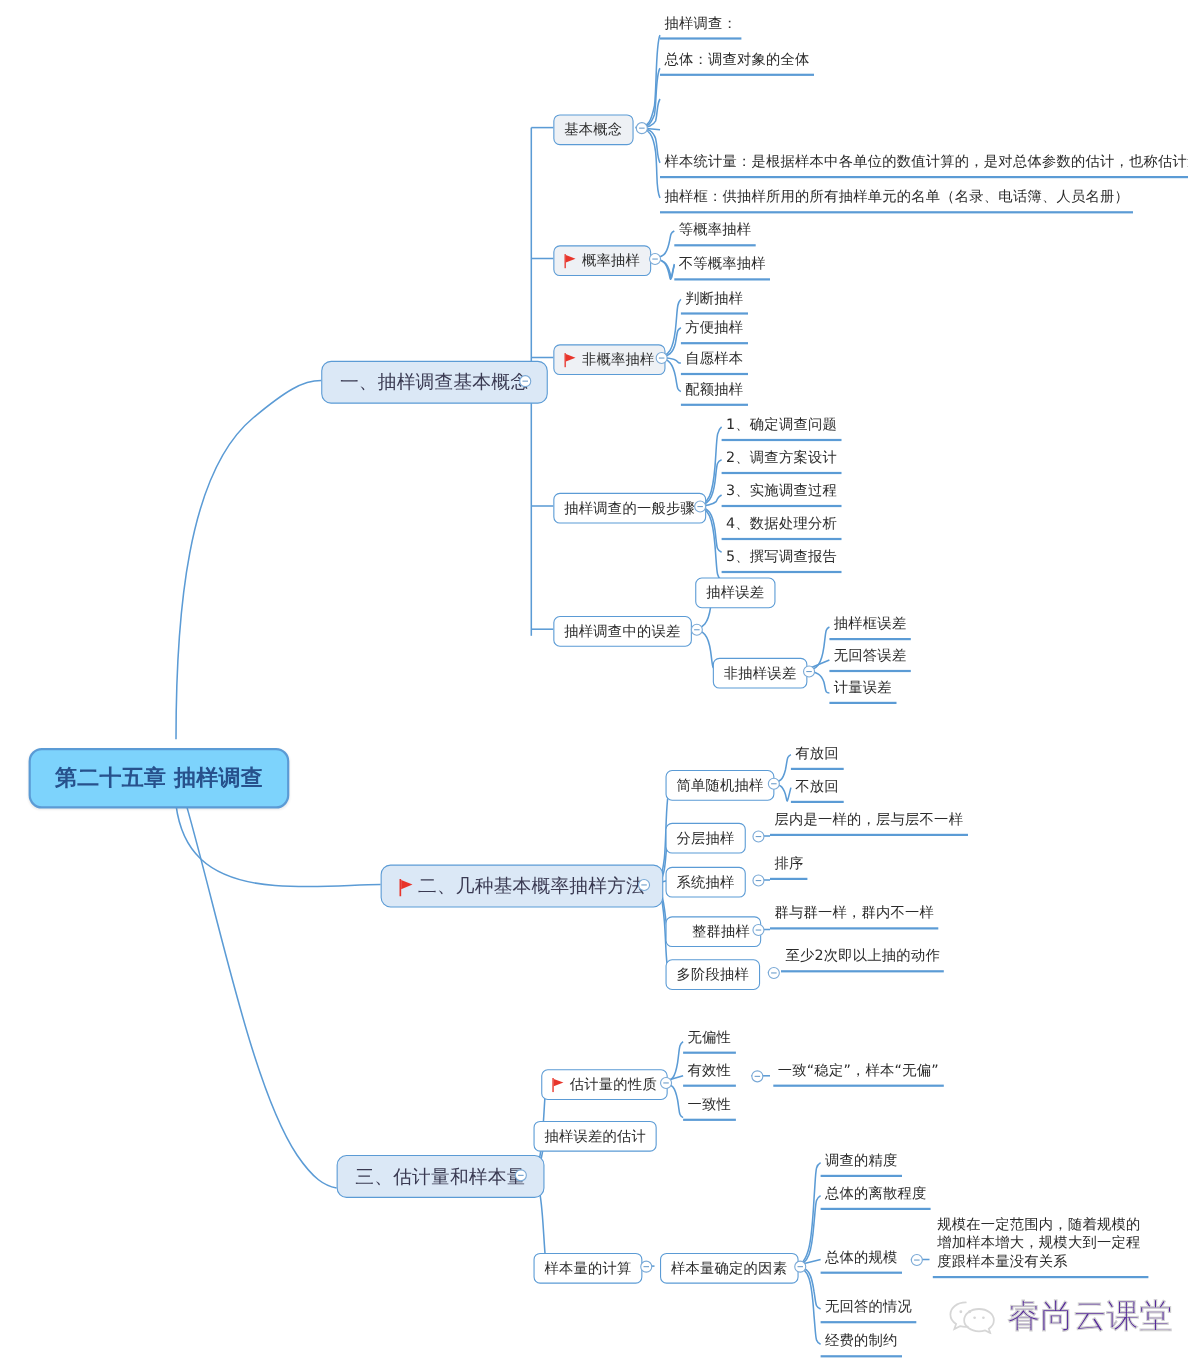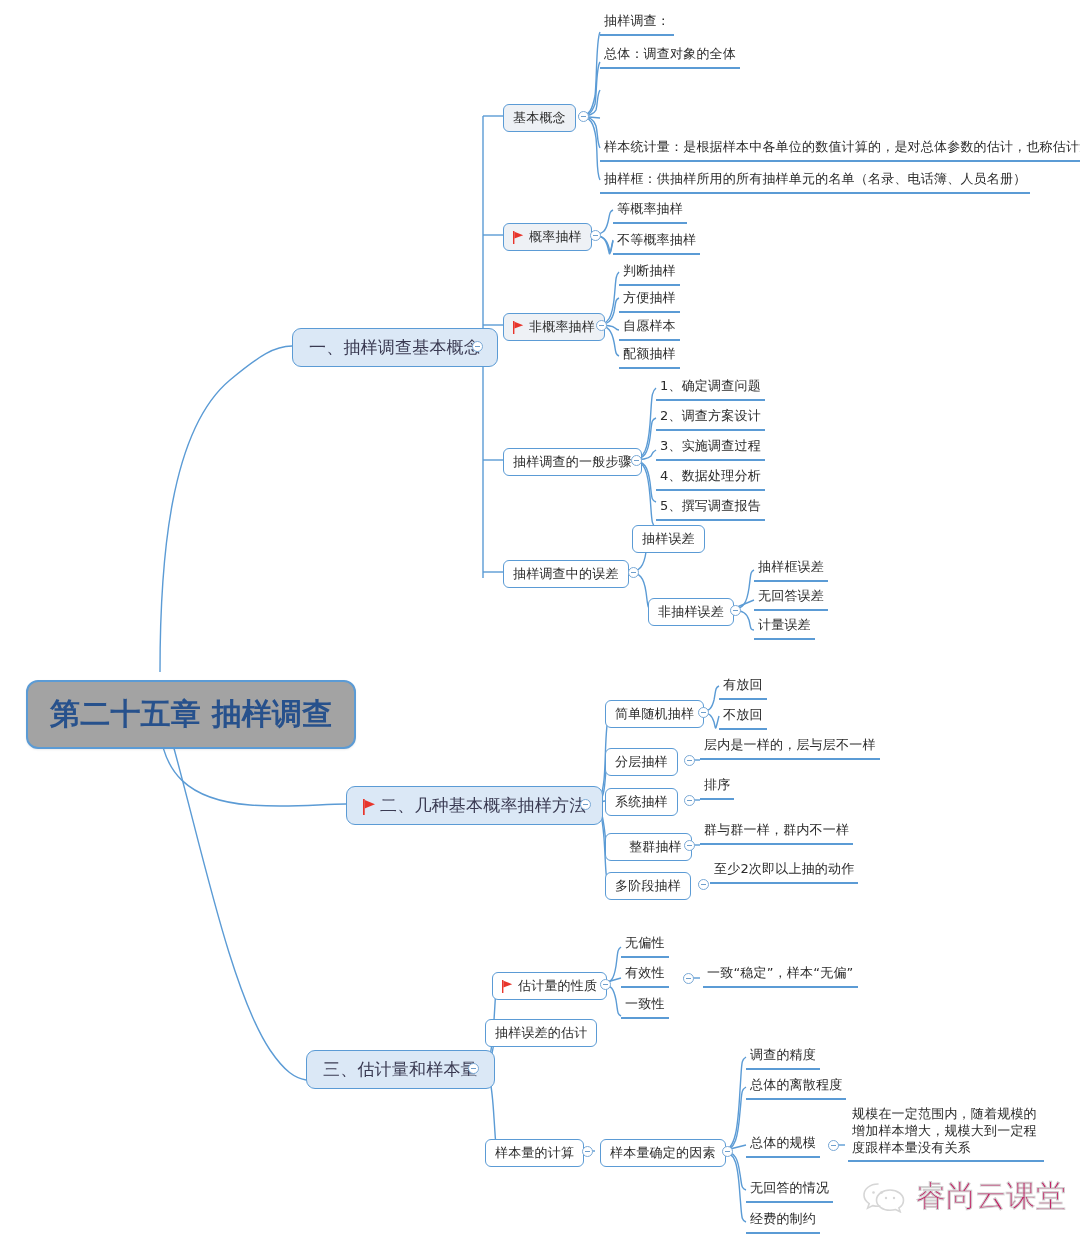--- a/index.html
+++ b/index.html
@@ -18,25 +18,25 @@
   .node{
     position:absolute;
     box-sizing:border-box;
     white-space:nowrap;
     color:#2b2b2b;
     letter-spacing:0.2px;
   }
 
   
   .root{
-    background:#a3a3a3;
+    background:#7dd3fc;
     border:2.5px solid #5b9bd5;
     border-radius:12px;
     color:#27518c;
-    font-size:30px;
+    font-size:20px;
     font-weight:bold;
     padding:12px 22px;
     box-shadow:0 1px 2px rgba(0,0,0,.08);
   }
 
   
   .lvl1{
     background:#dbe8f6;
     border:1.6px solid #5b9bd5;
     border-radius:9px;
@@ -90,21 +90,21 @@
   }
   .tog::after{
     content:"";position:absolute;left:2px;top:4px;
     width:5px;height:1px;background:#6f9fcc;
   }
 
   
   .wm{
     position:absolute;
     display:flex;align-items:center;gap:10px;
-    color:#be185d;
+    color:#4c1d95;
     font-size:30px;
     font-family:"DejaVu Serif","Liberation Serif",serif;
     -webkit-text-stroke:1px #cfcfcf;
     opacity:.95;
   }
   .wm .bubbles{width:44px;height:32px;position:relative;flex:0 0 auto;}
 </style>
 </head>
 <body>
 

